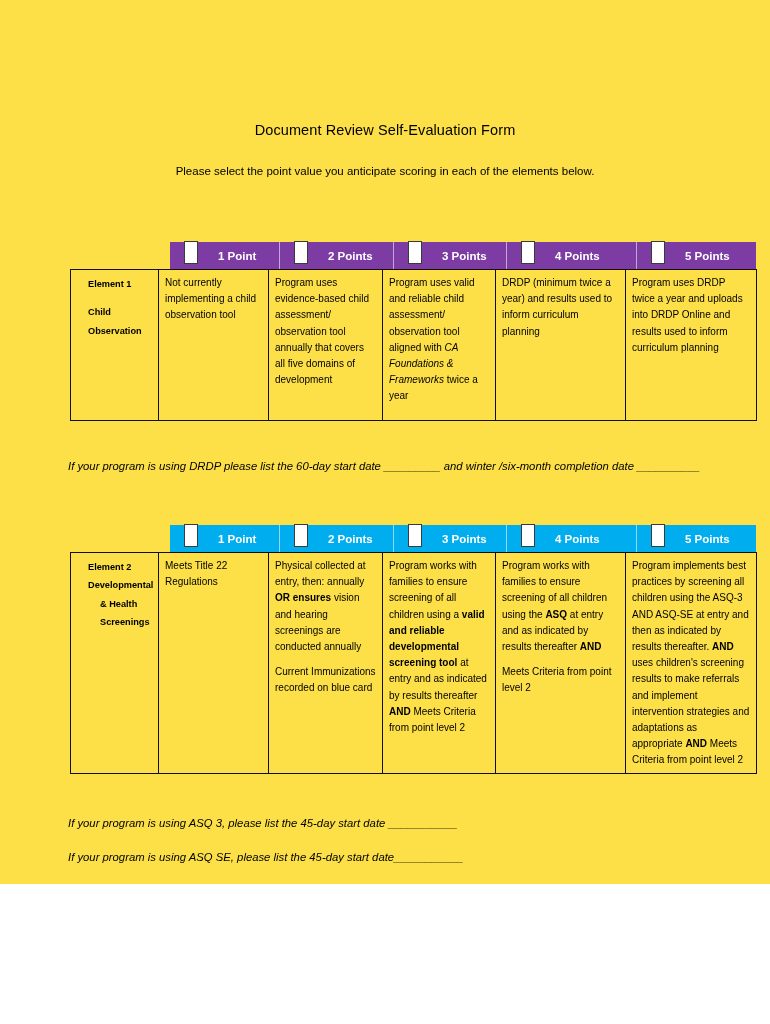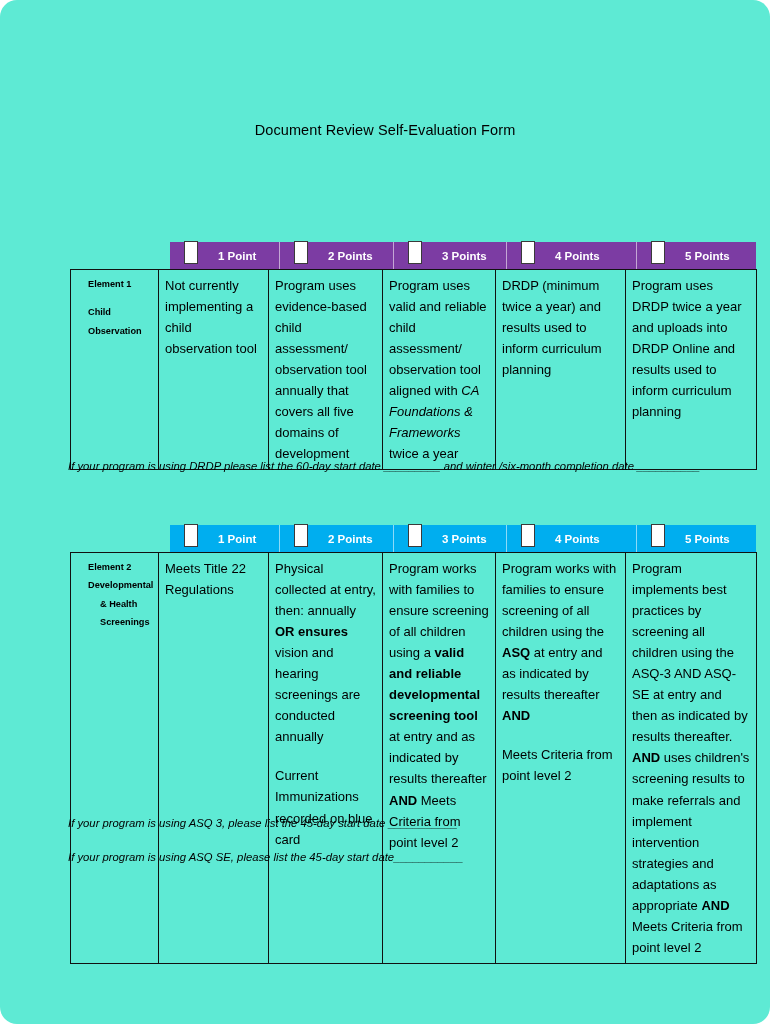--- a/index.html
+++ b/index.html
@@ -12,23 +12,22 @@
     height: 1024px;
     position: relative;
     font-family: "Liberation Sans", sans-serif;
     color: #000000;
     overflow: hidden;
   }
   .page {
     position: absolute;
     left: 0; top: 0;
     width: 770px;
-    height: 1024px;
-    background: #5eead4;
-    border-radius: 17px;
+    height: 884px;
+    background: #fde047;
   }
 
   
   .doc-title {
     position: absolute;
     left: 0; top: 122px;
     width: 770px;
     text-align: center;
     font-size: 14.5px;
     letter-spacing: 0.1px;
@@ -112,34 +111,34 @@
     left: 0;
     top: 31px;
     width: 686px;
     border-collapse: collapse;
     table-layout: fixed;
   }
   table.grid td {
     border: 1.2px solid #111111;
     vertical-align: top;
     padding: 5px 6px 5px 6px;
-    font-size: 13px;
+    font-size: 10px;
     line-height: 1.62;
   }
   table.grid td.elem {
     font-weight: bold;
     font-size: 9.2px;
     line-height: 2.0;
     padding-left: 17px;
   }
   table.grid td.elem .indent { padding-left: 12px; display: block; }
   table.grid td.elem .line { display: block; }
   table.grid td.elem .spacer { display: block; height: 10px; }
   .cell-para { margin: 0; }
-  .cell-para + .cell-para { margin-top: 18px; }
+  .cell-para + .cell-para { margin-top: 9px; }
   .it { font-style: italic; }
   .bd { font-weight: bold; }
 
   #table1 td { height: 140px; }
   #table2 td { height: 198px; }
 
   
   .note {
     position: absolute;
     left: 68px;
@@ -150,20 +149,21 @@
   #note-drdp { top: 460px; }
   #note-asq3 { top: 789px; margin-top: 28px; }
   #note-asqse { top: 851px; }
 </style>
 </head>
 <body>
 
 <div class="page">
 
   <div class="doc-title">Document Review Self-Evaluation Form</div>
+  <div class="doc-subtitle">Please select the point value you anticipate scoring in each of the elements below.</div>
 
 
   <div class="table-wrap" id="table1-wrap">
 
     <div class="hdr-band purple">
       <div class="hdr-cell" style="width:110px">
         <span class="chk"></span>
         <span class="hdr-label">1 Point</span>
       </div>
       <div class="hdr-cell" style="width:114px">

